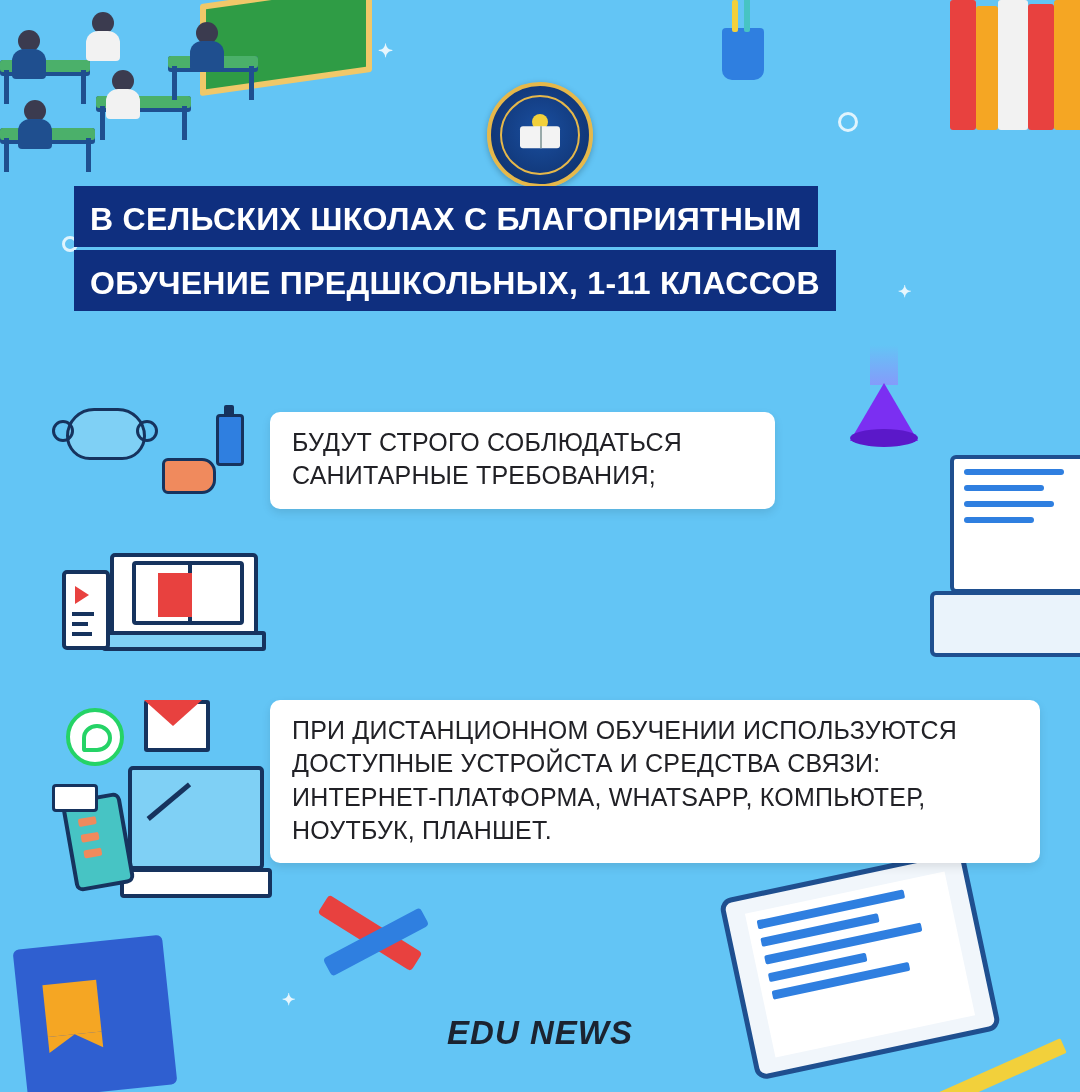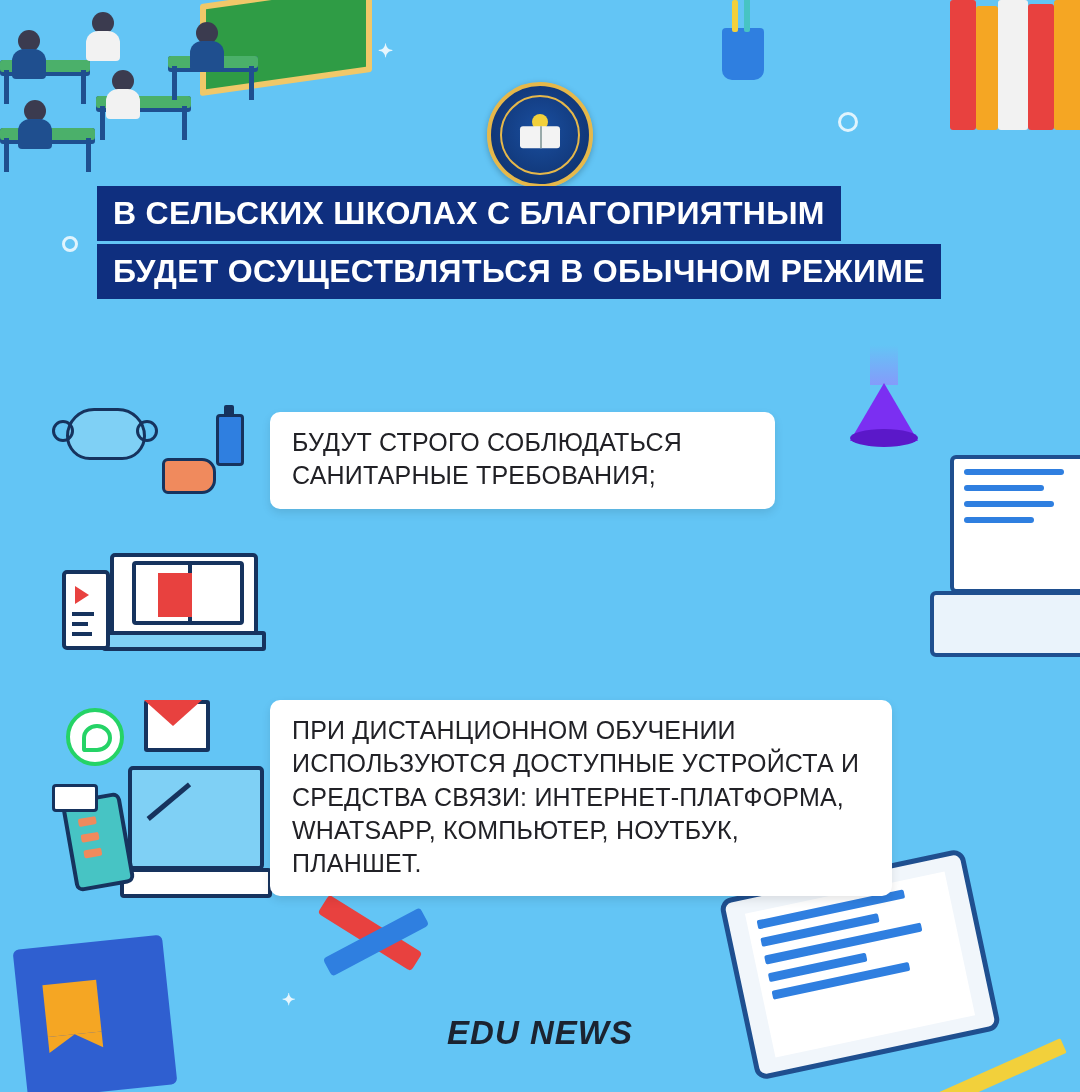--- a/index.html
+++ b/index.html
@@ -63,30 +63,30 @@
     border:4px solid #e6b84a;box-shadow:0 2px 6px rgba(0,0,0,.25);}
   .emblem .inner{position:absolute;inset:9px;border-radius:50%;border:2px solid #e6b84a;}
   .emblem .book{position:absolute;left:50%;top:50%;transform:translate(-50%,-40%);width:40px;height:22px;
     background:#f3f3f3;border-radius:3px;}
   .emblem .book:before{content:"";position:absolute;left:50%;top:0;width:2px;height:100%;background:#9aa;}
   .emblem .sun{position:absolute;left:50%;top:28px;transform:translateX(-50%);width:16px;height:16px;border-radius:50%;background:#f2d03b;}
 
   
   .headline{position:absolute;left:74px;top:186px;width:940px;}
   .hl{display:table;background:#0f2f7f;color:#fff;font-weight:bold;font-size:32px;letter-spacing:.3px;
-      padding:9px 16px 9px 16px;margin-bottom:3px;white-space:nowrap;margin-left:23px;}
+      padding:15px 16px 9px 16px;margin-bottom:3px;white-space:nowrap;}
 
   
   .row{position:absolute;display:flex;align-items:flex-end;border-radius:17px;}
   .card{background:#fff;border-radius:10px;padding:14px 20px 16px 22px;box-shadow:0 4px 10px rgba(0,0,0,.10);}
   .card p{margin:0;color:#212126;font-size:25px;line-height:1.33;letter-spacing:.2px;}
 
   .row1{left:270px;top:412px;width:505px;}
   .row2{left:270px;top:532px;width:710px;}
-  .row3{left:270px;top:700px;width:622px;}
+  .row3{left:270px;top:700px;width:770px;}
   .mask{position:absolute;left:66px;top:408px;width:200px;height:90px;}
   .mask .m-shape{position:absolute;left:0;top:0;width:74px;height:46px;background:#7fd0f5;border:3px solid #16335e;border-radius:40px 40px 34px 34px;}
   .mask .m-strap{position:absolute;width:16px;height:16px;border:3px solid #16335e;border-radius:50%;top:12px;}
   .bottle{position:absolute;left:150px;top:6px;width:22px;height:46px;background:#2f7fe0;border:3px solid #16335e;border-radius:4px;}
   .bottle:before{content:"";position:absolute;left:5px;top:-12px;width:10px;height:12px;background:#16335e;border-radius:2px;}
   .hand{position:absolute;left:96px;top:50px;width:48px;height:30px;background:#f08a5d;border:3px solid #16335e;border-radius:6px 14px 14px 6px;}
   .fig{position:absolute;top:56px;width:16px;height:26px;}
 
   .bookico{position:absolute;left:110px;top:535px;width:145px;height:110px;}
   .bookico .lap{position:absolute;left:0;top:18px;width:140px;height:78px;background:#fff;border:4px solid #16335e;border-radius:5px;}
@@ -220,21 +220,21 @@
   <div class="pencil"></div>
 
   <div class="emblem">
     <div class="inner"></div>
     <div class="sun"></div>
     <div class="book"></div>
   </div>
 
   <div class="headline">
     <div class="hl">В СЕЛЬСКИХ ШКОЛАХ С БЛАГОПРИЯТНЫМ</div>
-    <div class="hl">БУДЕТ ОСУЩЕСТВЛЯТЬСЯ В ОБЫЧНОМ РЕЖИМЕ</div>
+    <div class="hl">ОБУЧЕНИЕ ПРЕДШКОЛЬНЫХ, 1-11 КЛАССОВ</div>
   </div>
 
   <div class="mask">
     <div class="m-shape"></div>
     <div class="m-strap" style="left:-14px;"></div>
     <div class="m-strap" style="left:70px;"></div>
     <div class="bottle"></div>
     <div class="hand"></div>
     <div class="fig" style="left:4px;"></div>
     <div class="fig red" style="left:54px;"></div>

